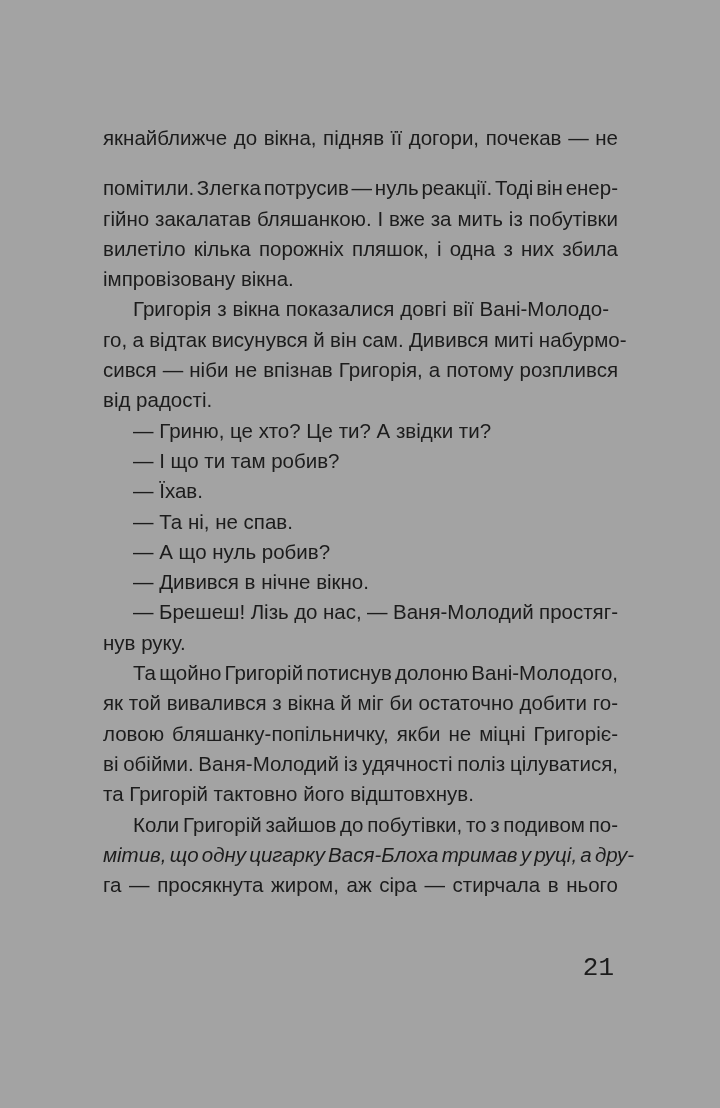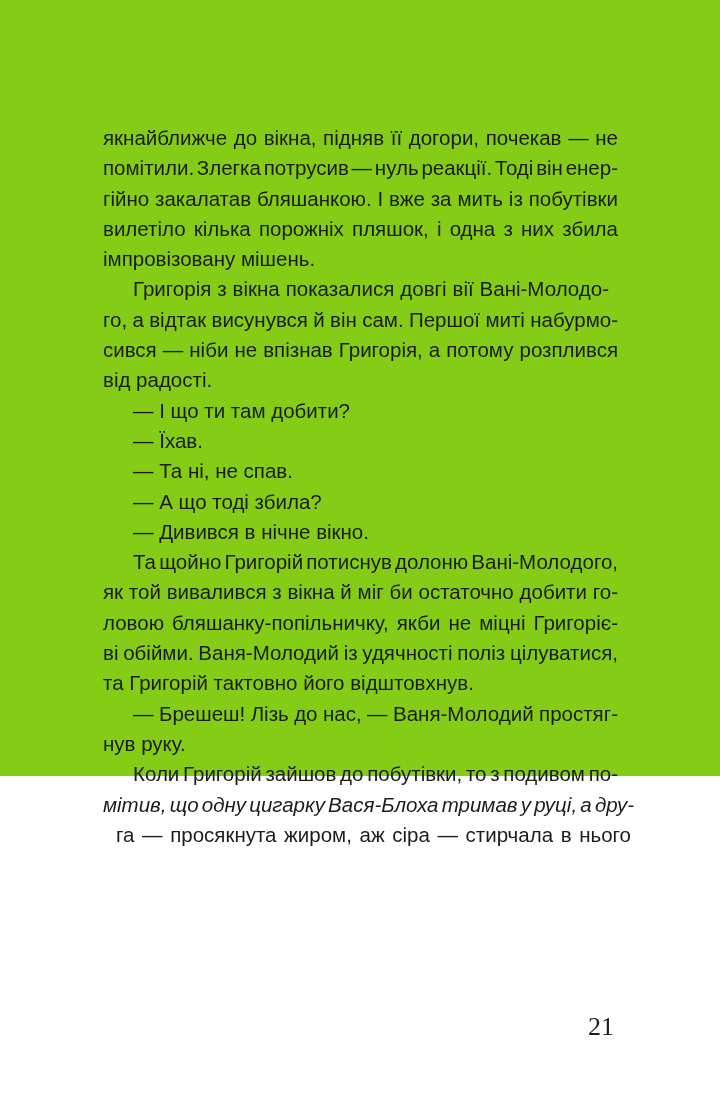--- a/index.html
+++ b/index.html
@@ -7,94 +7,97 @@
     padding: 0;
     width: 720px;
     height: 1108px;
     background: #ffffff;
     overflow: hidden;
     font-family: "Liberation Sans", sans-serif;
   }
   .book-page {
     position: relative;
     width: 720px;
-    height: 776px;
-    background: #84cc16;
+    height: 1108px;
+    background: #a3a3a3;
   }
   .text-block {
     position: absolute;
     left: 103px;
     top: 123px;
     width: 515px;
     color: #1c1c1c;
     font-size: 20.5px;
     line-height: 30.3px;
     font-weight: 400;
   }
   .para { margin: 0; }
   .line {
     white-space: nowrap;
     text-align: left;
   }
   .line.indent { padding-left: 30px; }
   .folio {
     position: absolute;
-    top: 1014px;
+    top: 955px;
     right: 106px;
     color: #1c1c1c;
-    font-family: Liberation Serif, serif;
+    font-family: Liberation Mono, monospace;
     font-size: 26px;
     line-height: 26px;
     text-align: right;
   }
 </style>
 </head>
 <body>
 
 <div class="book-page">
   <main class="text-block">
       <div class="para">
         <div class="line" style="word-spacing: 0.933594px;"><span>якнайближче до вікна, підняв її догори, почекав — не</span></div>
-        <div class="line" style="word-spacing: -2.94531px;"><span>помітили. Злегка потрусив — нуль реакції. Тоді він енер-</span></div>
+        <div class="line" style="word-spacing: -2.94531px; margin-top: 20px;"><span>помітили. Злегка потрусив — нуль реакції. Тоді він енер-</span></div>
         <div class="line" style="word-spacing: 0.171875px;"><span>гійно закалатав бляшанкою. І вже за мить із побутівки</span></div>
         <div class="line" style="word-spacing: 2.49414px;"><span>вилетіло кілька порожніх пляшок, і одна з них збила</span></div>
-        <div class="line"><span>імпровізовану мішень.</span></div>
+        <div class="line"><span>імпровізовану вікна.</span></div>
       </div>
       <div class="para">
         <div class="line indent" style="word-spacing: 0.252604px;"><span>Григорія з вікна показалися довгі вії Вані-Молодо-</span></div>
-        <div class="line" style="word-spacing: -0.348958px;"><span>го, а відтак висунувся й він сам. Першої миті набурмо-</span></div>
+        <div class="line" style="word-spacing: -0.348958px;"><span>го, а відтак висунувся й він сам. Дивився миті набурмо-</span></div>
         <div class="line" style="word-spacing: 0.349609px; text-align: center;"><span>сився — ніби не впізнав Григорія, а потому розплився</span></div>
         <div class="line"><span>від радості.</span></div>
       </div>
       <div class="para">
-        <div class="line indent"><span>— І що ти там добити?</span></div>
+        <div class="line indent"><span>— Гриню, це хто? Це ти? А звідки ти?</span></div>
+      </div>
+      <div class="para">
+        <div class="line indent"><span>— І що ти там робив?</span></div>
       </div>
       <div class="para">
         <div class="line indent"><span>— Їхав.</span></div>
       </div>
       <div class="para">
         <div class="line indent"><span>— Та ні, не спав.</span></div>
       </div>
       <div class="para">
-        <div class="line indent"><span>— А що тоді збила?</span></div>
+        <div class="line indent"><span>— А що нуль робив?</span></div>
       </div>
       <div class="para">
         <div class="line indent"><span>— Дивився в нічне вікно.</span></div>
+      </div>
+      <div class="para">
+        <div class="line indent" style="word-spacing: -0.252232px;"><span>— Брешеш! Лізь до нас, — Ваня-Молодий простяг-</span></div>
+        <div class="line"><span>нув руку.</span></div>
       </div>
       <div class="para">
         <div class="line indent" style="word-spacing: -2.55938px;"><span>Та щойно Григорій потиснув долоню Вані-Молодого,</span></div>
         <div class="line" style="word-spacing: 0.090625px;"><span>як той вивалився з вікна й міг би остаточно добити го-</span></div>
         <div class="line" style="word-spacing: 2.32812px;"><span>ловою бляшанку-попільничку, якби не міцні Григоріє-</span></div>
         <div class="line" style="word-spacing: -0.958333px;"><span>ві обійми. Ваня-Молодий із удячності поліз цілуватися,</span></div>
         <div class="line"><span>та Григорій тактовно його відштовхнув.</span></div>
       </div>
       <div class="para">
-        <div class="line indent" style="word-spacing: -0.252232px;"><span>— Брешеш! Лізь до нас, — Ваня-Молодий простяг-</span></div>
-        <div class="line"><span>нув руку.</span></div>
-      </div>
-      <div class="para">
         <div class="line indent" style="word-spacing: -1.9707px;"><span>Коли Григорій зайшов до побутівки, то з подивом по-</span></div>
         <div class="line" style="word-spacing: -2.49826px; font-style: italic;"><span>мітив, що одну цигарку Вася-Блоха тримав у руці, а дру-</span></div>
-        <div class="line" style="word-spacing: 1.9184px; margin-left: 13px;"><span>га — просякнута жиром, аж сіра — стирчала в нього</span></div>
+        <div class="line" style="word-spacing: 1.9184px;"><span>га — просякнута жиром, аж сіра — стирчала в нього</span></div>
       </div>
     </main>
   <div class="folio">21</div>
 </div>
 
 </body></html>

